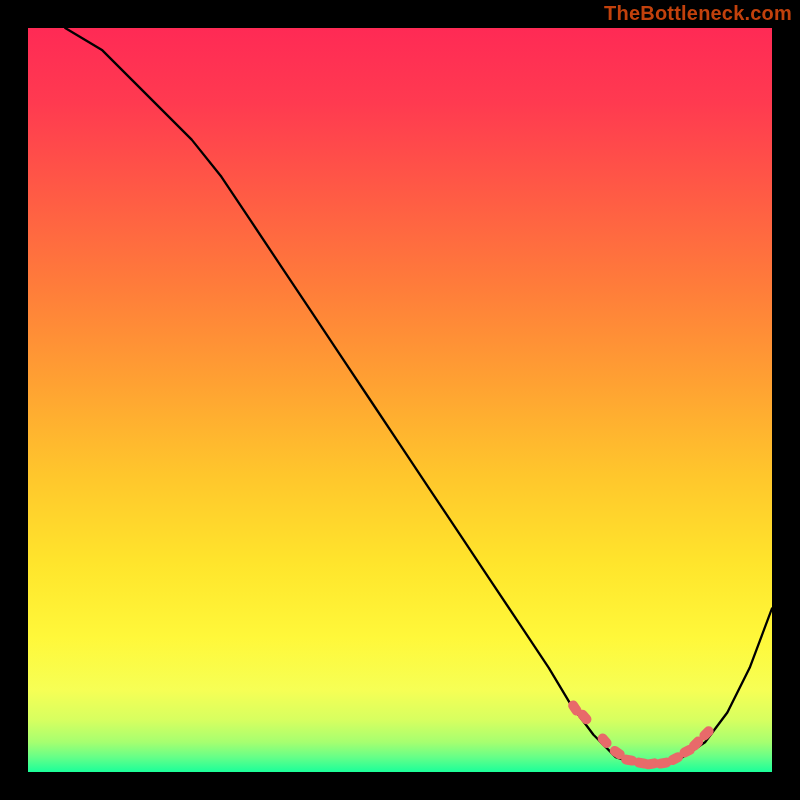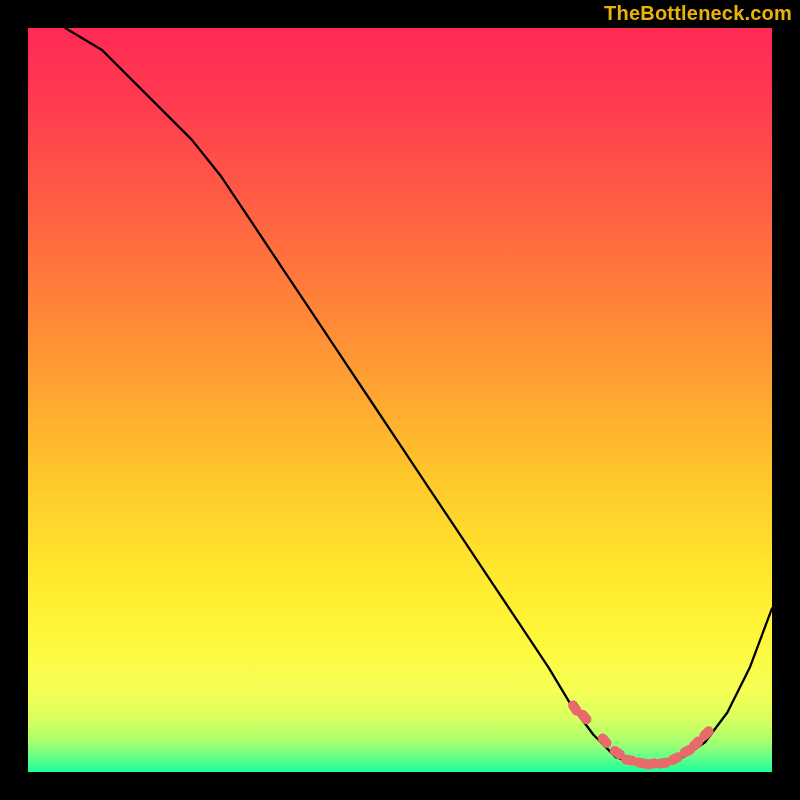--- a/index.html
+++ b/index.html
@@ -14,21 +14,21 @@
   .outer {
     position: relative;
     width: 800px;
     height: 800px;
     background: #000;
   }
   .watermark {
     position: absolute;
     top: 2px;
     right: 8px;
-    color: #eab308;
+    color: #c2410c;
     font-size: 20px;
     font-weight: 600;
     letter-spacing: 0.2px;
     user-select: none;
   }
   .plot-area {
     position: absolute;
     left: 28px;
     top: 28px;
     width: 744px;   

